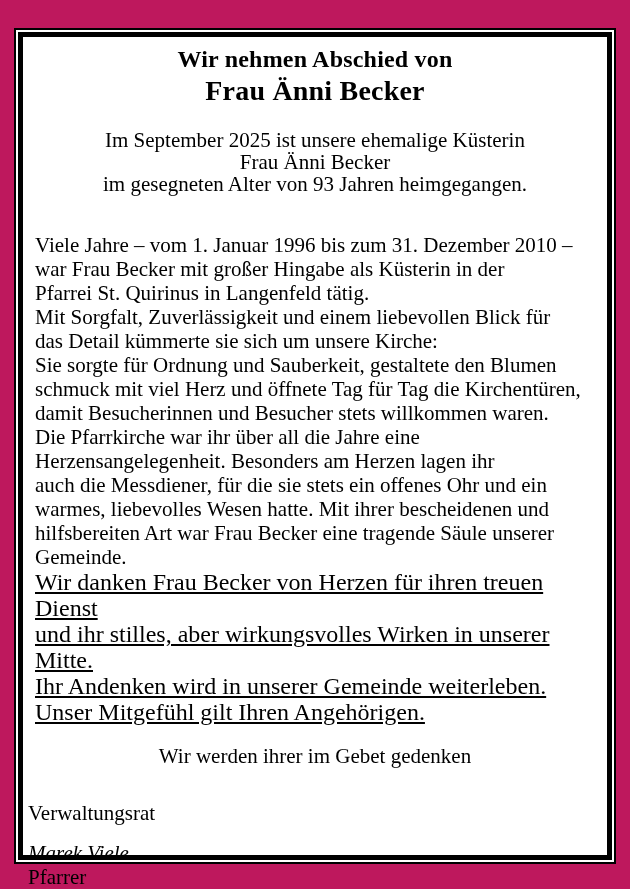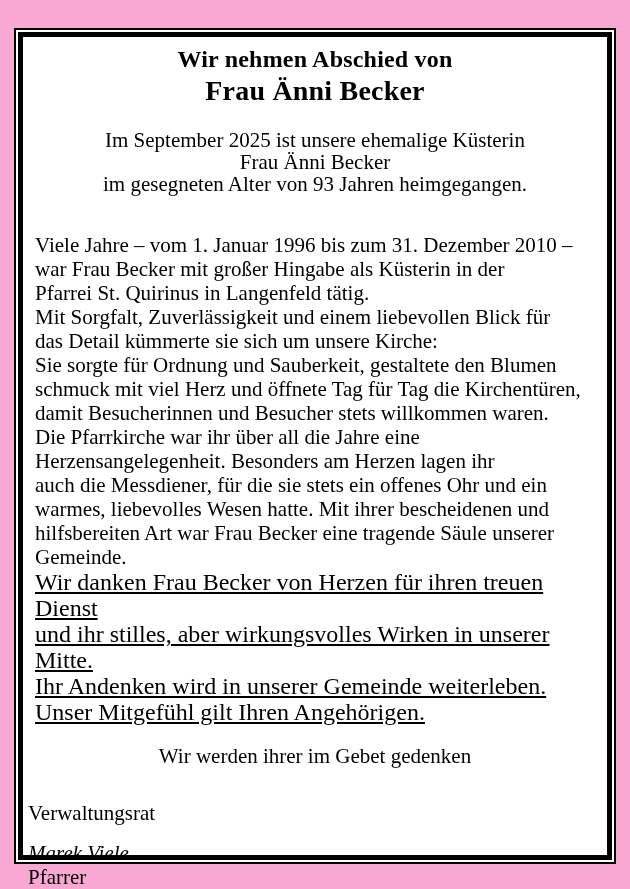--- a/index.html
+++ b/index.html
@@ -6,21 +6,21 @@
   html, body {
     width: 630px; height: 889px;
     background: #ffffff;
     font-family: "Liberation Serif", "DejaVu Serif", serif;
     color: #000000;
     -webkit-font-smoothing: antialiased;
   }
   .page {
     position: relative;
     width: 630px; height: 889px;
-    background: #f9a8d4;
+    background: #be185d;
     overflow: hidden;
   }
   
   .frame-outer {
     position: absolute;
     left: 14px; top: 28px; right: 14px; bottom: 25px;
     border: 2px solid #000000;
     padding: 2px;
     background: #ffffff;
   }

